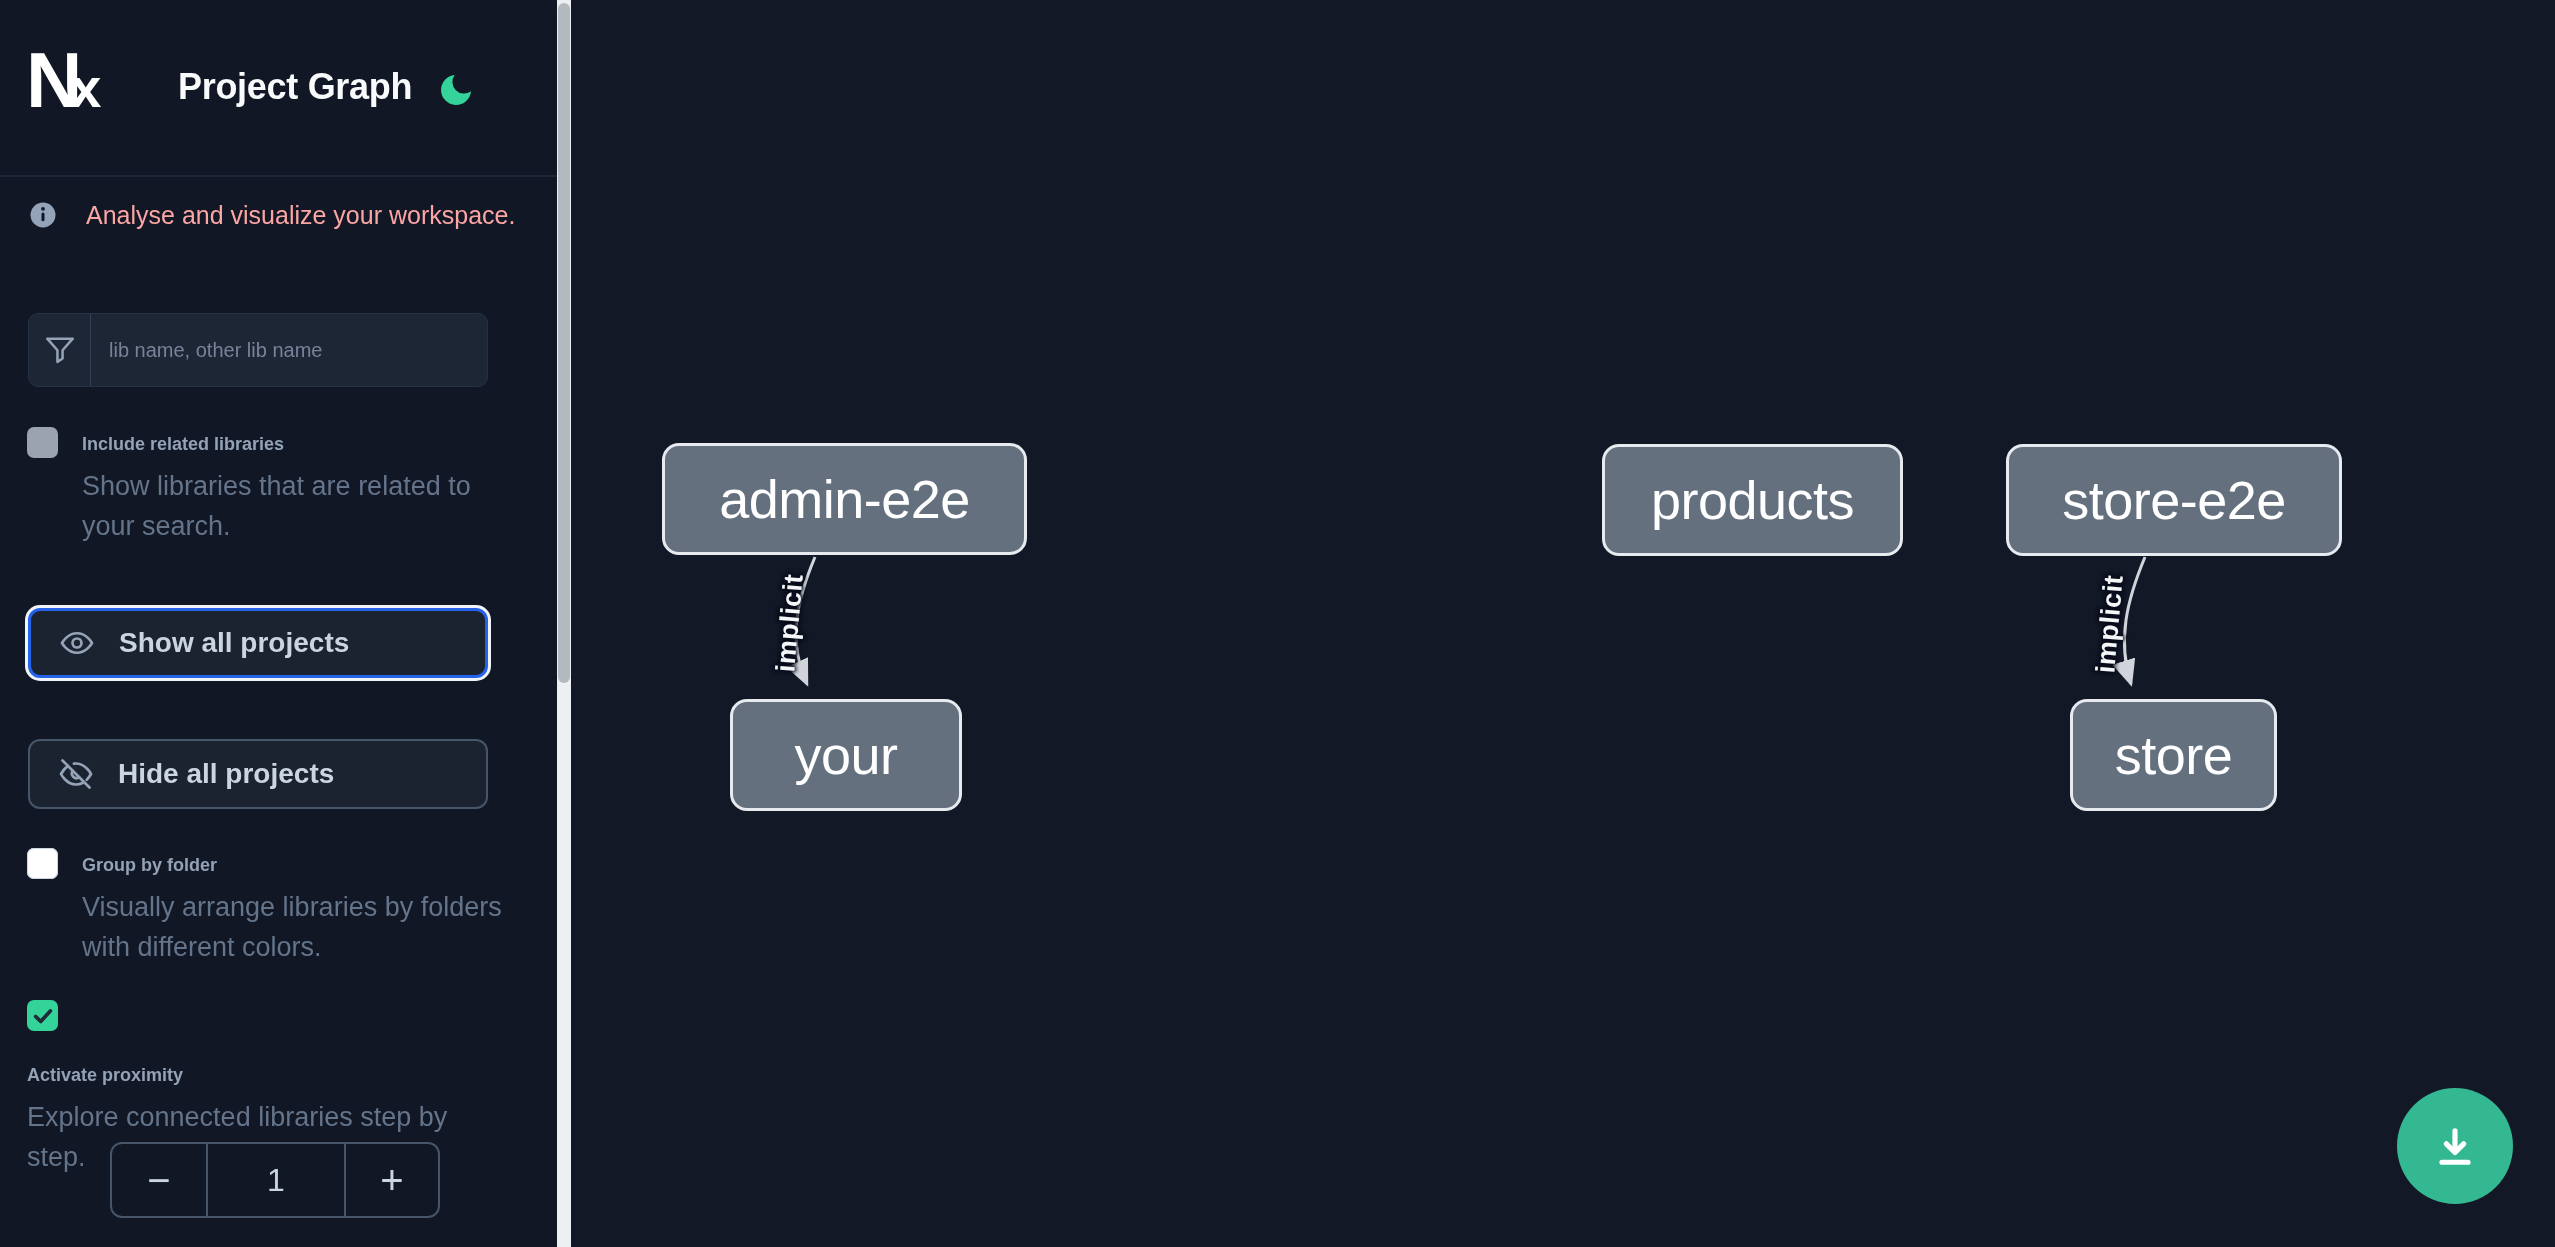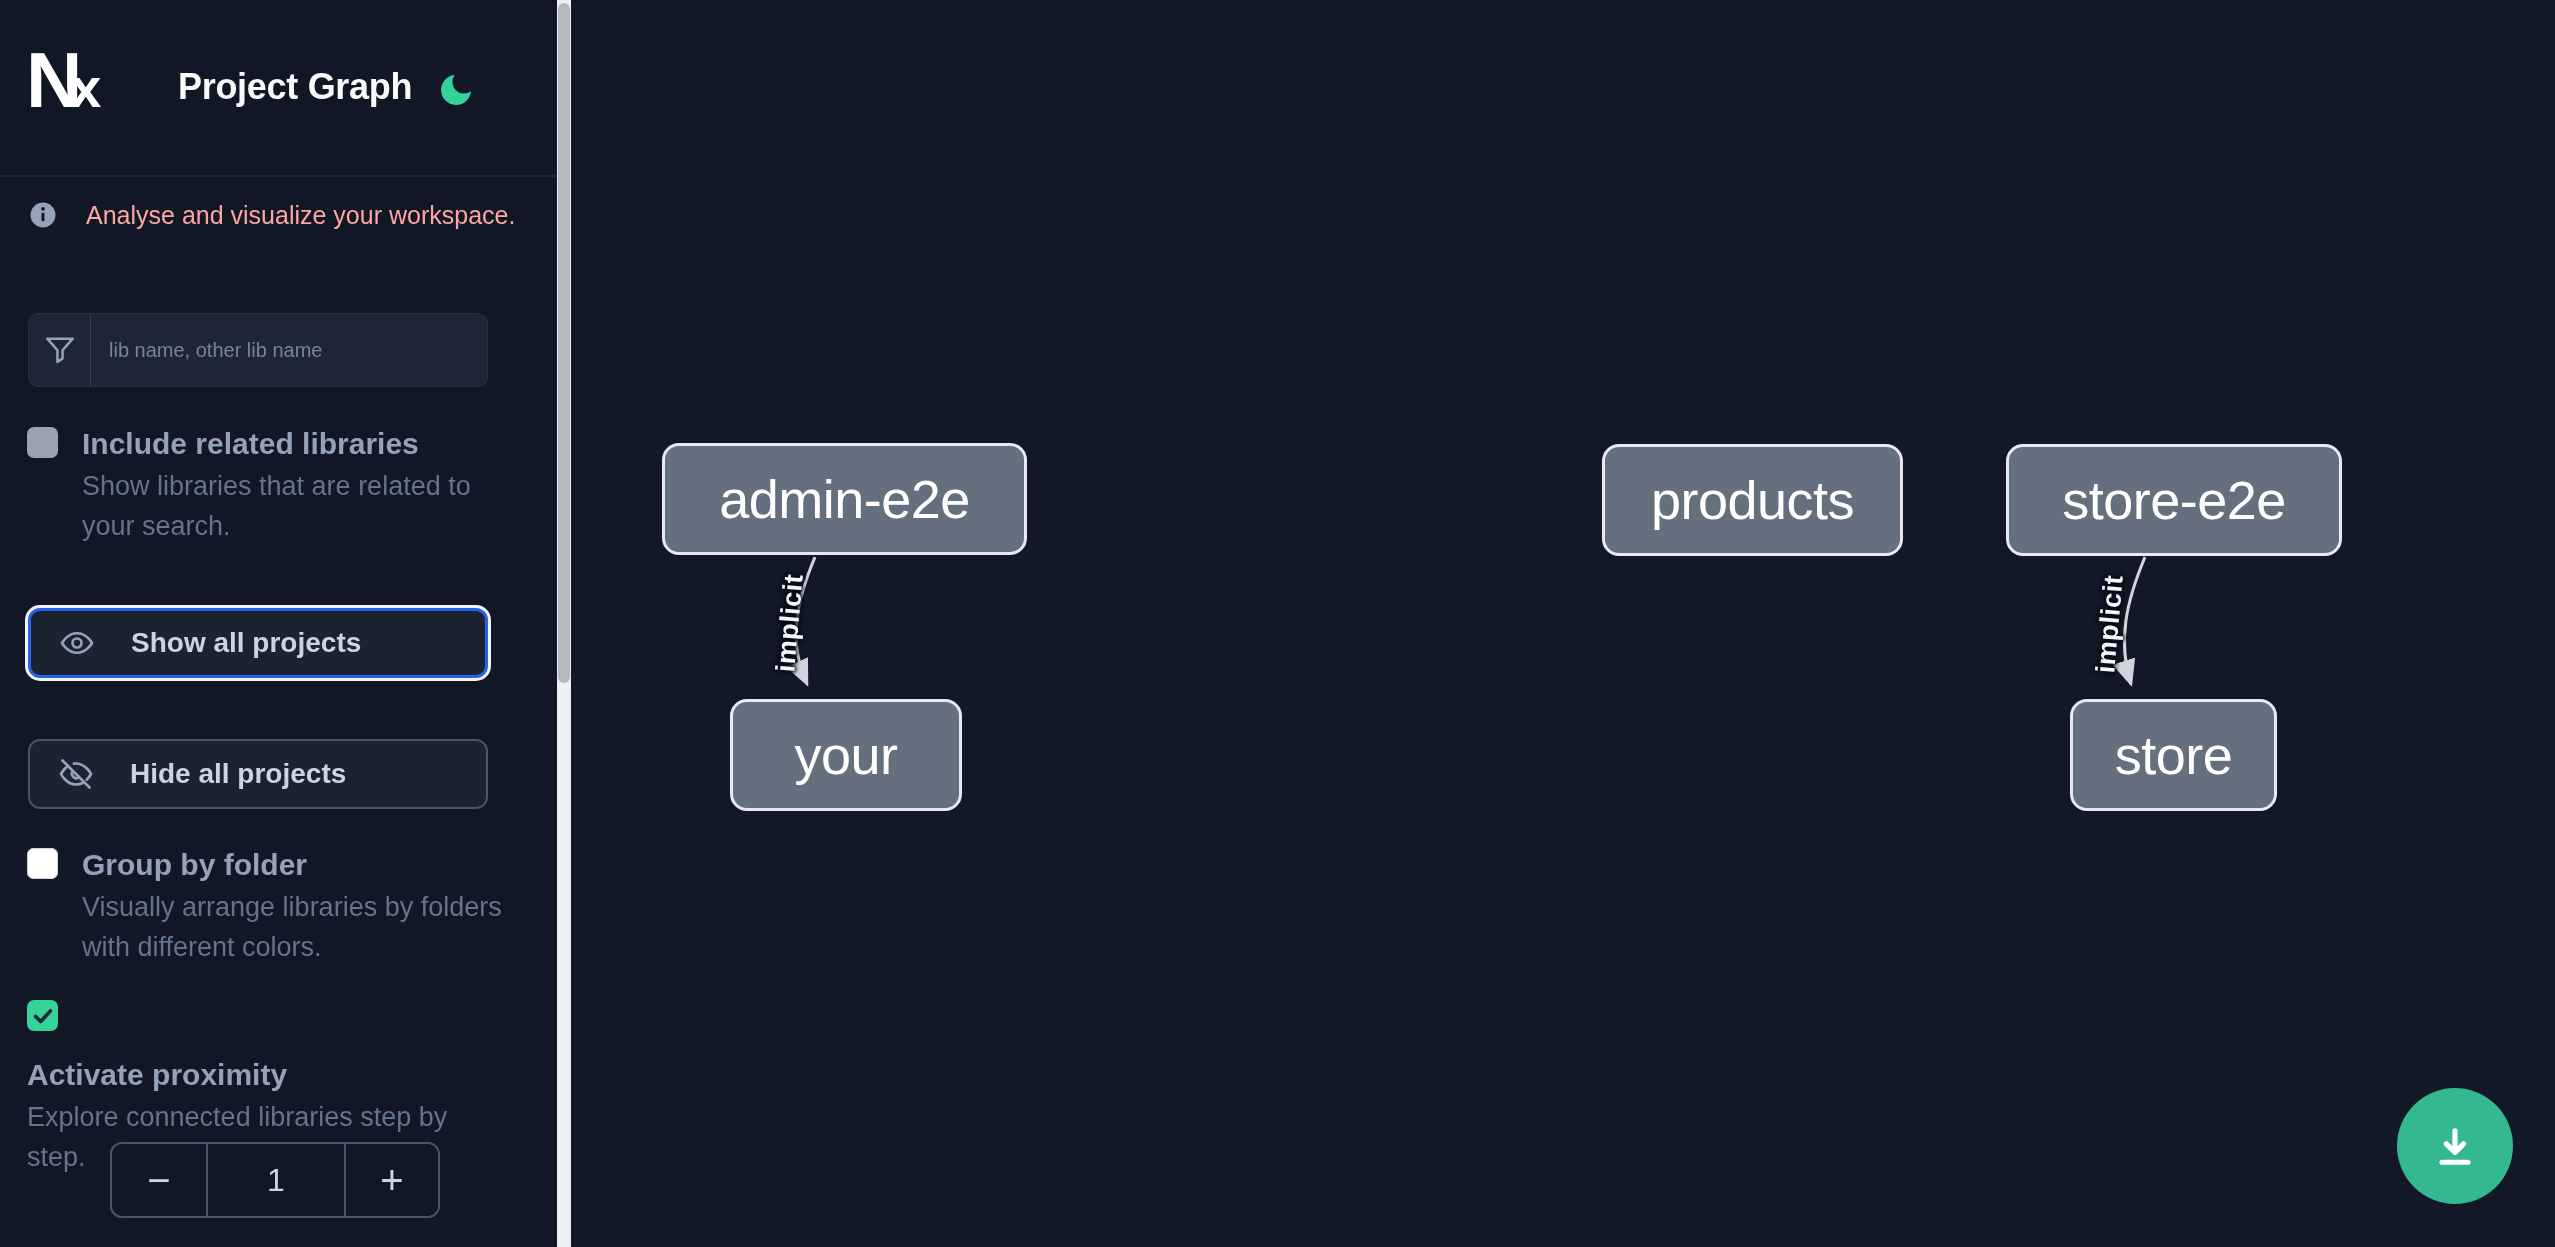--- a/index.html
+++ b/index.html
@@ -22,24 +22,24 @@
   .search .fseg{width:62px;display:flex;align-items:center;justify-content:center;border-right:1px solid #33405a;}
   .search input{flex:1;background:transparent;border:none;outline:none;color:#f0abfc;font-size:20px;padding:13px 18px;}
   .search input::placeholder{color:#76839a;}
 
   .toggle-row{position:absolute;left:27px;display:flex;gap:24px;align-items:flex-start;cursor:pointer;}
   .cb{width:31px;height:31px;border-radius:7px;flex:0 0 31px;margin-top:3px;display:flex;align-items:center;justify-content:center;}
   .cb.gray{background:#9ba3ae;}
   .cb.white{background:#ffffff;box-shadow:inset 0 0 0 1px #cbd5e1;}
   .cb.checked{background:#34d399;}
   .tg-text{width:432px;}
-  .tg-label{font-size:30px;font-weight:700;color:#93a2b7;line-height:40px;}
+  .tg-label{font-size:18px;font-weight:700;color:#93a2b7;line-height:40px;}
   .tg-desc{font-size:27px;color:#64748b;line-height:40px;margin-top:2px;}
 
-  .sb-btn{position:absolute;left:28px;width:460px;height:70px;background:#1b2330;border:2px solid #475569;border-radius:12px;display:flex;align-items:center;gap:36px;padding:0 0 0 28px;cursor:pointer;color:#cbd5e1;font-size:28px;font-weight:700;}
+  .sb-btn{position:absolute;left:28px;width:460px;height:70px;background:#1b2330;border:2px solid #475569;border-radius:12px;display:flex;align-items:center;gap:24px;padding:0 0 0 28px;cursor:pointer;color:#cbd5e1;font-size:28px;font-weight:700;}
   .sb-btn.focused{border:3px solid #2563eb;box-shadow:0 0 0 3px #f1f5f9;}
   .btn-ic{width:36px;height:36px;flex:0 0 36px;}
 
   .stepper{position:absolute;left:110px;top:1142px;width:330px;height:76px;border:2px solid #475569;border-radius:12px;display:flex;color:#cbd5e1;}
   .stepper .cell{display:flex;align-items:center;justify-content:center;}
   .stepper .dec{width:96px;border-right:2px solid #475569;font-size:40px;font-weight:300;cursor:pointer;}
   .stepper .val{flex:1;font-size:32px;}
   .stepper .inc{width:94px;border-left:2px solid #475569;font-size:40px;font-weight:300;cursor:pointer;}
 
   

